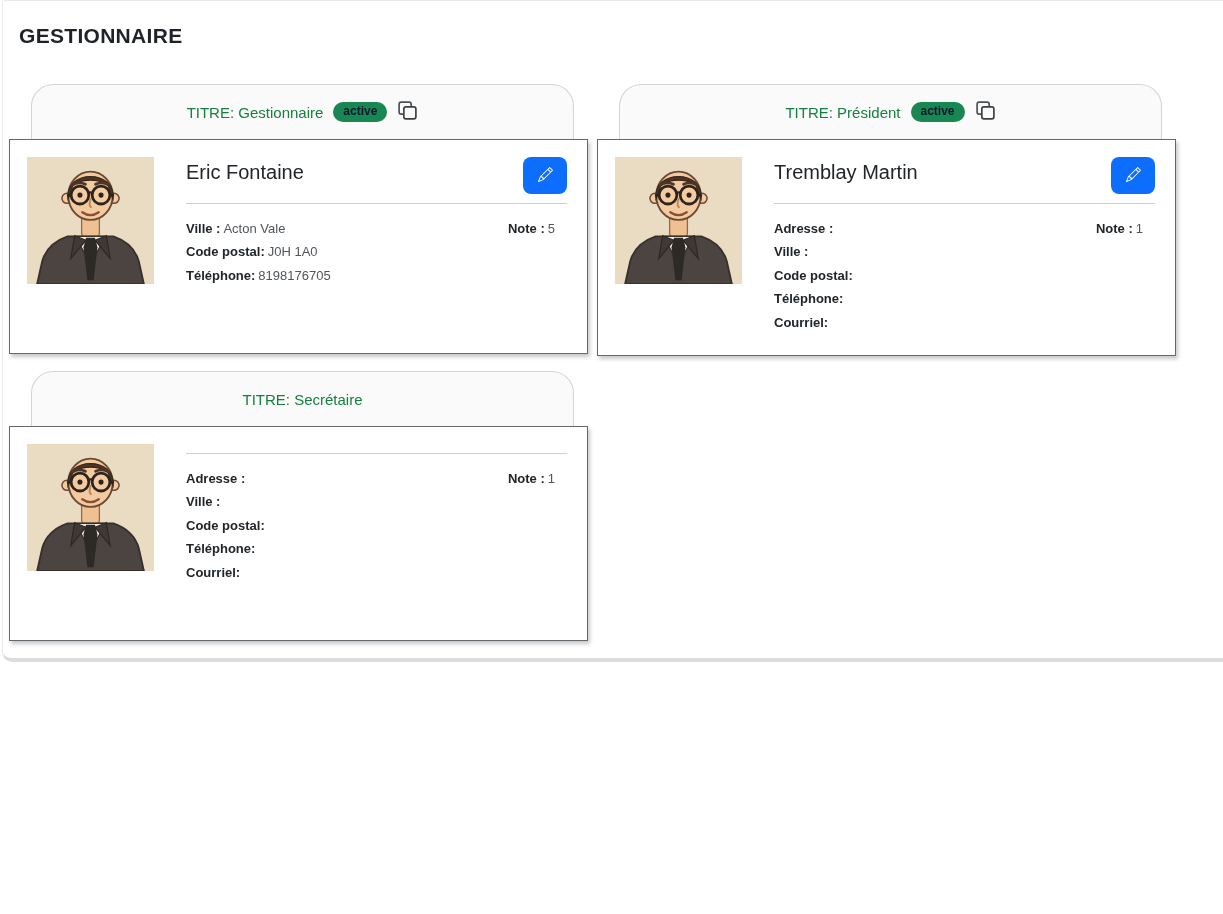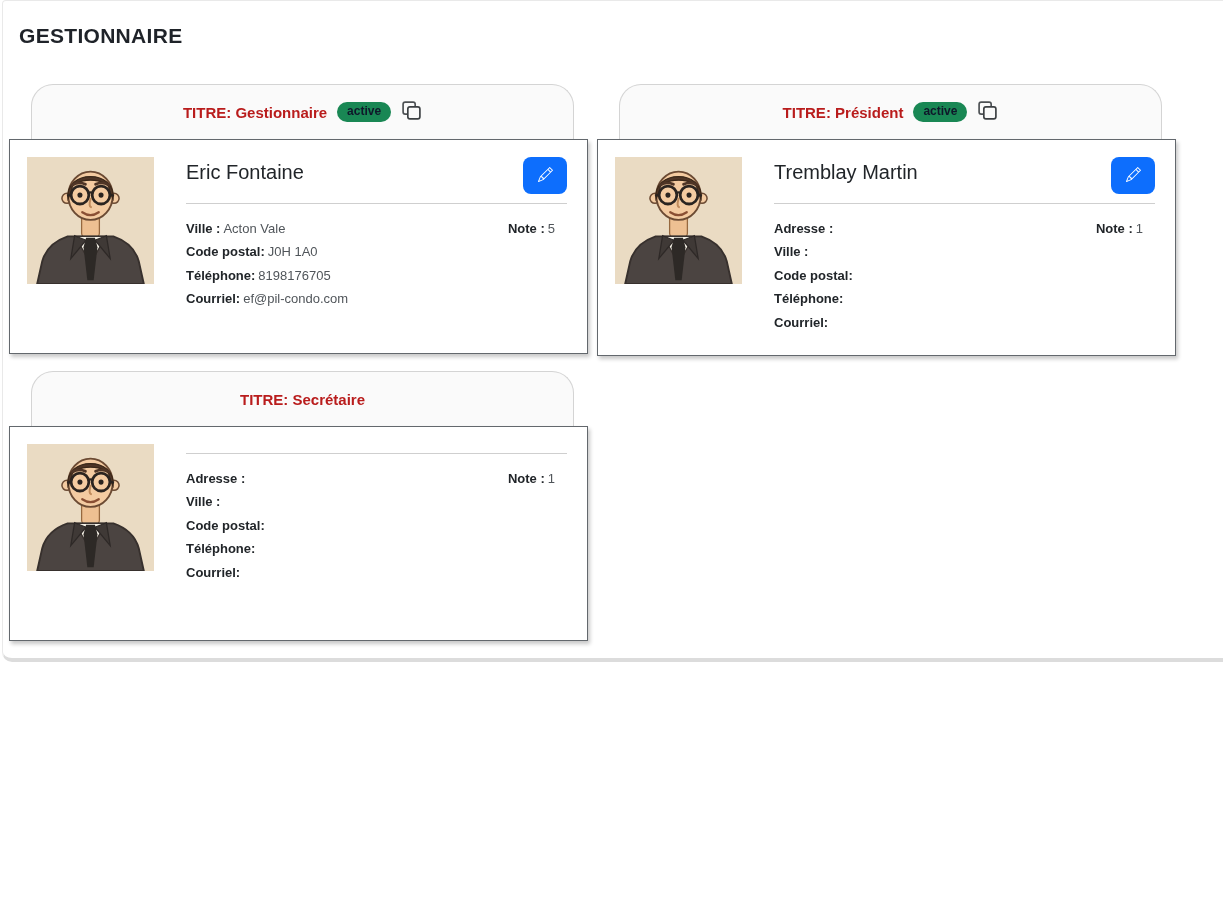--- a/index.html
+++ b/index.html
@@ -33,21 +33,21 @@
     height: 55px;
     background: #fafafa;
     border: 1px solid #d4d4d4;
     border-bottom: none;
     border-radius: 22px 22px 0 0;
     display: flex;
     align-items: center;
     justify-content: center;
     gap: 10px;
   }
-  .titre-text { font-weight: 700; font-size: 15px; color: #b91c1c; }
+  .titre-text { font-weight: 400; font-size: 15px; color: #15803d; }
   .status-badge {
     background: #198754;
     color: #0f172a;
     font-size: 12px;
     font-weight: 700;
     padding: 3px 10px 4px;
     border-radius: 12px;
     line-height: 1.1;
   }
   .copy-btn {
@@ -154,21 +154,20 @@
                   </svg>
               </span>
             </button>
           </div>
           <hr class="divider">
           <div class="details">
             <div class="col-left">
               <div class="detail-row"><span class="lbl">Ville :</span><span class="val">Acton Vale</span></div>
               <div class="detail-row"><span class="lbl">Code postal:</span><span class="val">J0H 1A0</span></div>
               <div class="detail-row"><span class="lbl">Téléphone:</span><span class="val">8198176705</span></div>
-              <div class="detail-row"><span class="lbl">Courriel:</span><span class="val">ef@pil-condo.com</span></div>
             </div>
             <div class="col-right">
               <div class="detail-row"><span class="lbl">Note :</span><span class="val">5</span></div>
             </div>
           </div>
         </div>
       </div>
     </div>
 
     <div class="stack">

